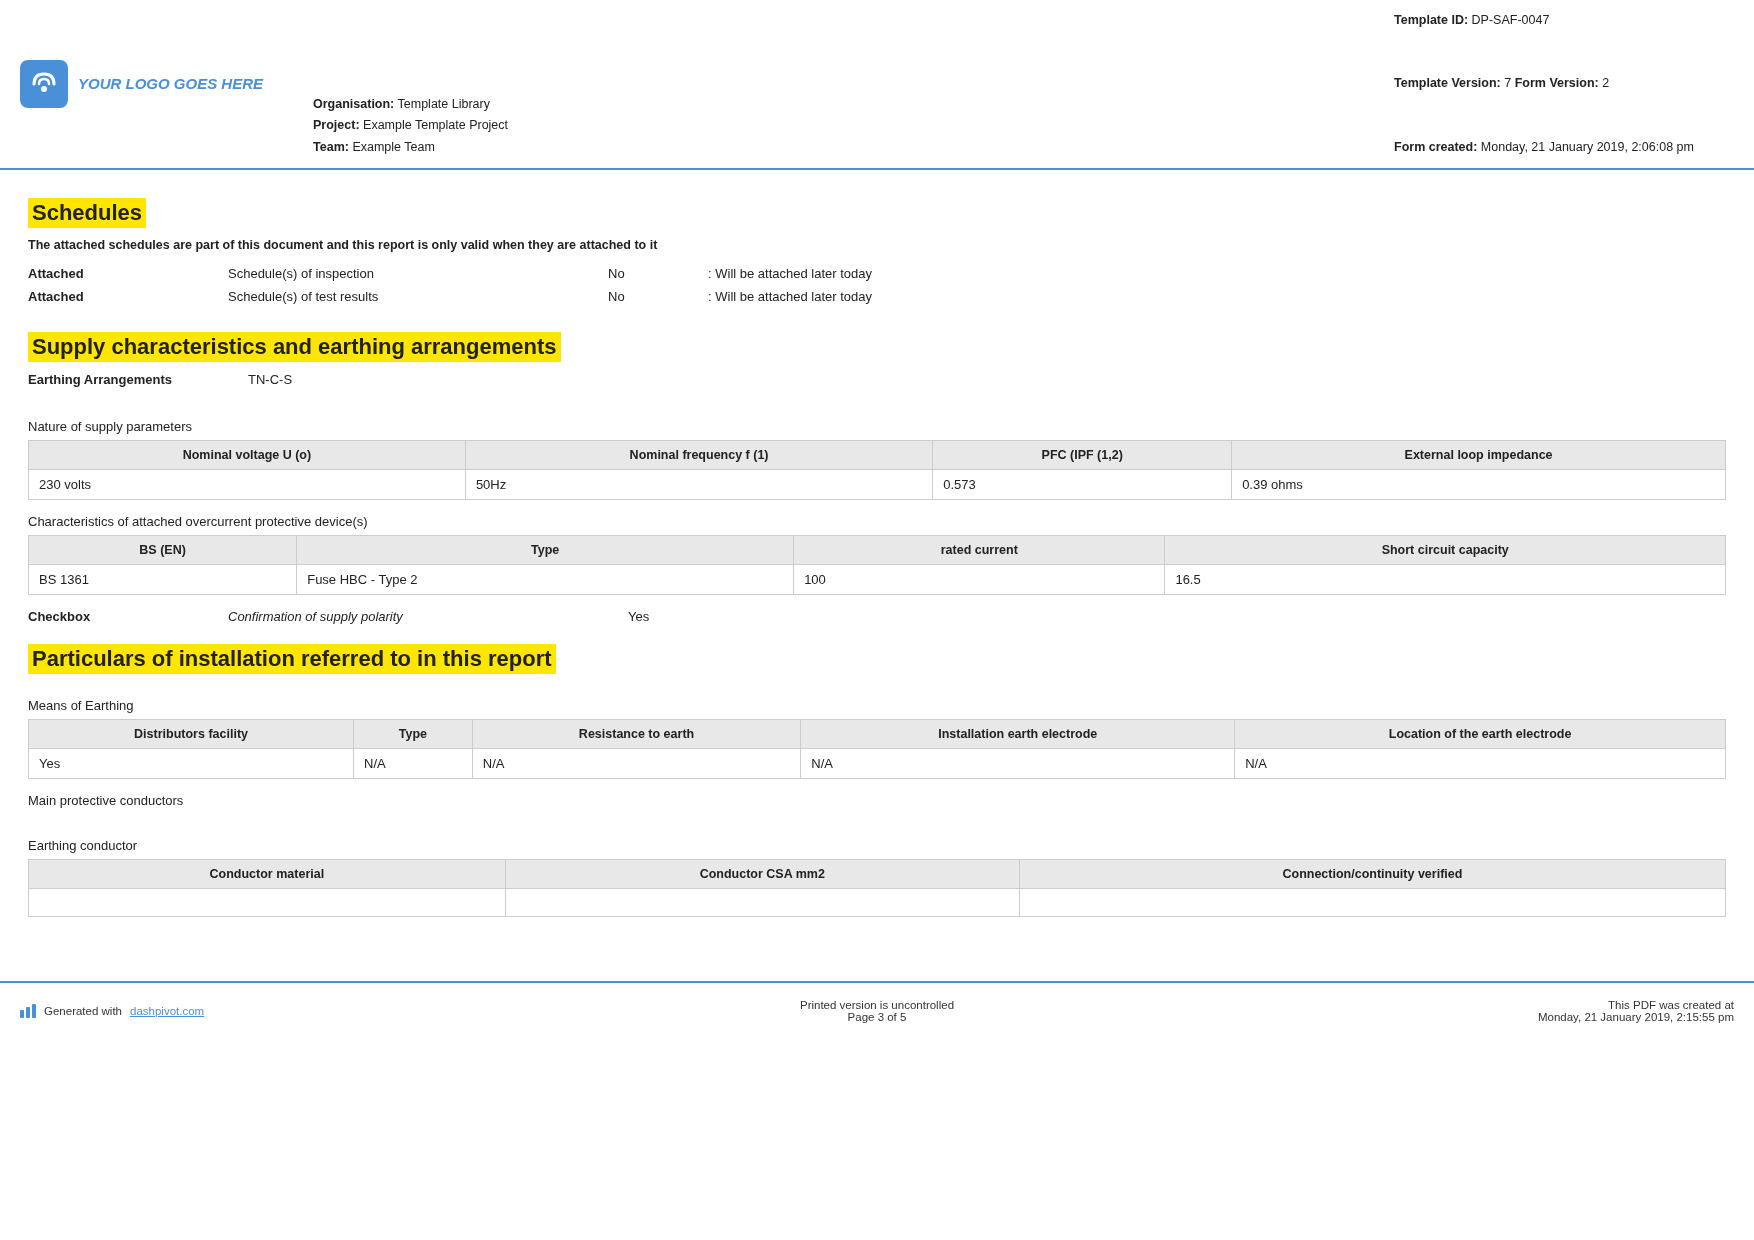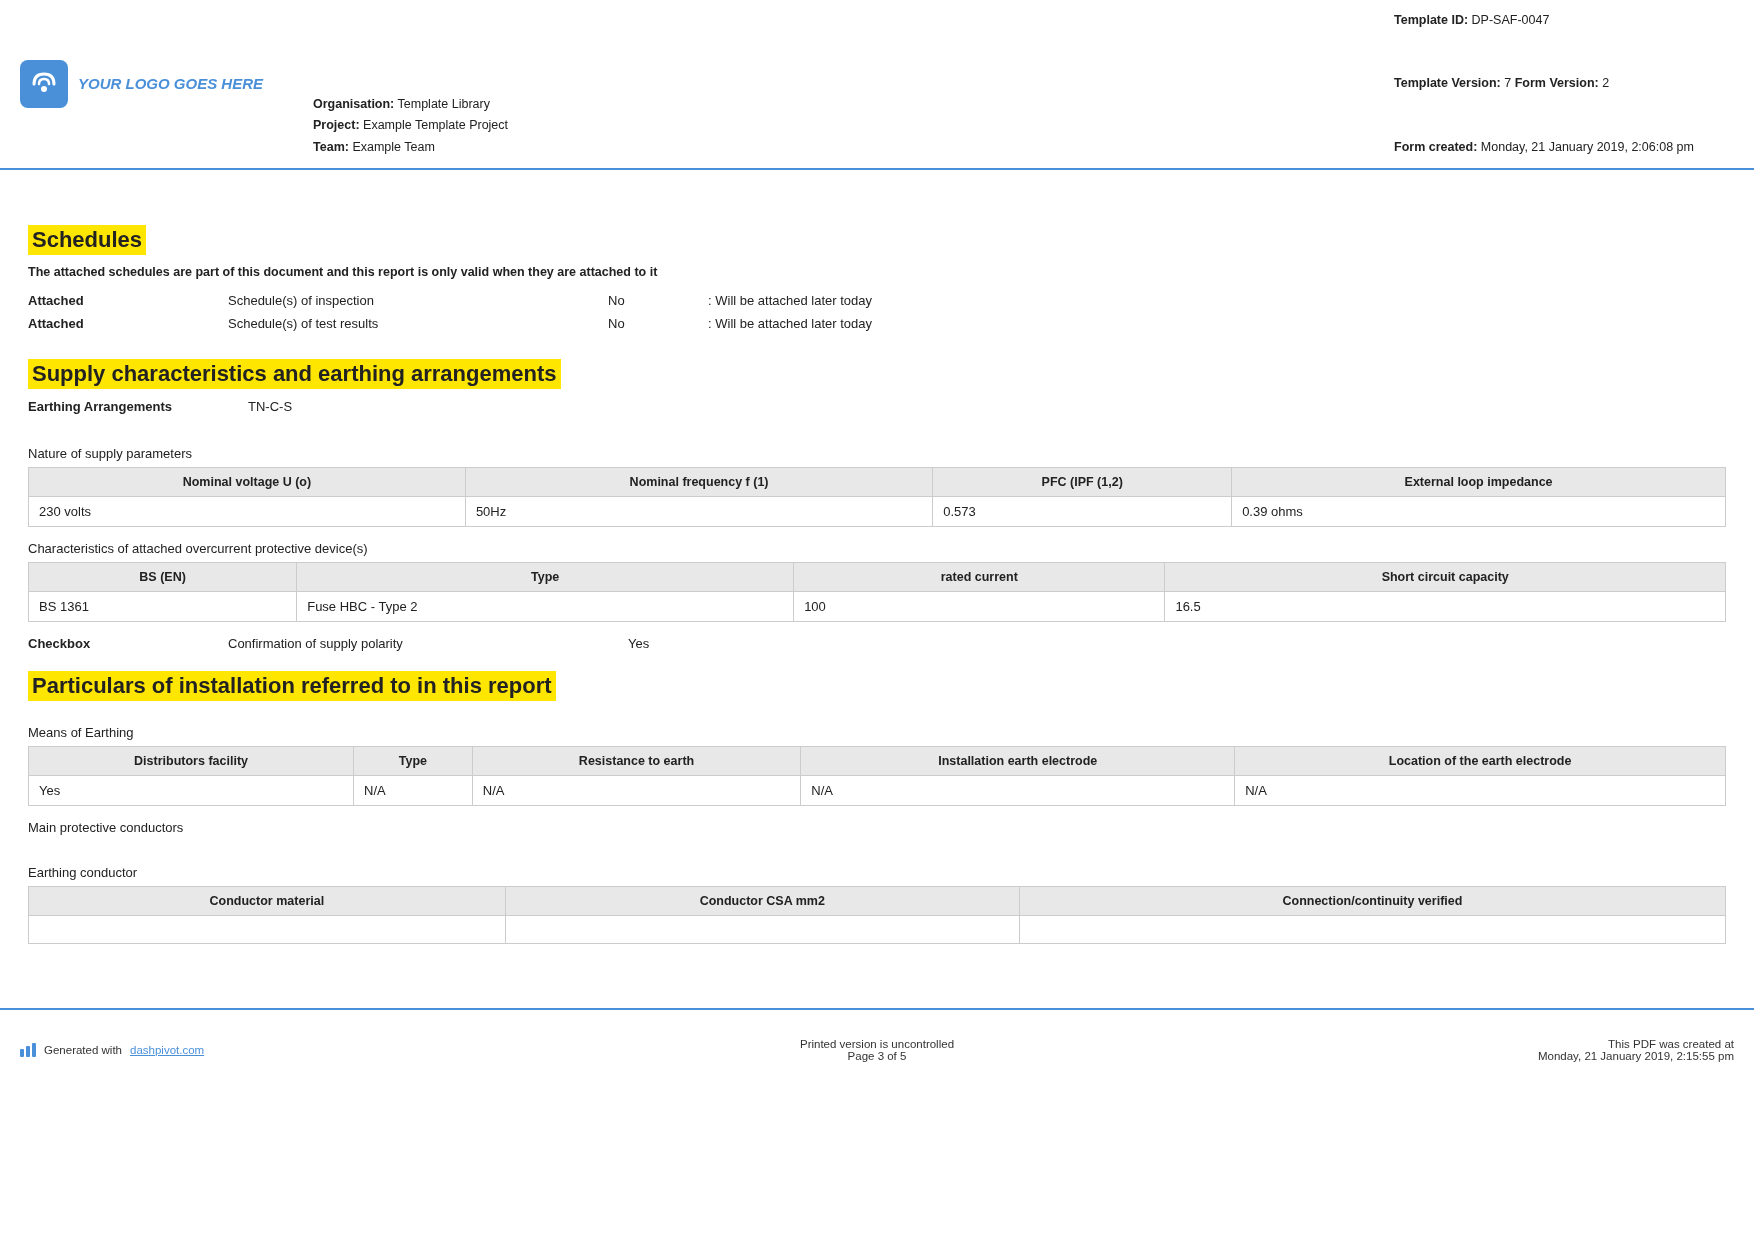--- a/index.html
+++ b/index.html
@@ -60,21 +60,20 @@
     }
     .header-meta-center p, .header-meta-right p {
       font-size: 12.5px;
       line-height: 1.7;
     }
     .meta-label { font-weight: bold; }
 
     
     .main {
       padding: 18px 28px 20px 28px;
-      margin-top: 27px;
     }
 
     
     .section-title-highlight {
       display: inline-block;
       background: #FFE600;
       font-size: 22px;
       font-weight: bold;
       padding: 2px 4px;
       margin-bottom: 4px;
@@ -137,28 +136,28 @@
     .kv-row .kv-value { }
 
     
     .checkbox-row {
       display: flex;
       align-items: baseline;
       margin-bottom: 10px;
       font-size: 13px;
     }
     .checkbox-row .cb-label { min-width: 200px; font-weight: bold; }
-    .checkbox-row .cb-desc { min-width: 400px; }
+    .checkbox-row .cb-desc { min-width: 400px; font-style: italic; }
     .checkbox-row .cb-val { }
 
     
     .footer {
       border-top: 2px solid #4a90d9;
       display: flex;
-      padding: 28px 20px;
+      padding: 16px 20px;
       gap: 20px;
       font-size: 11.5px;
       color: #333;
       margin-top: 30px;
     }
     .footer-left {
       min-width: 300px;
       display: flex;
       align-items: center;
       gap: 8px;

